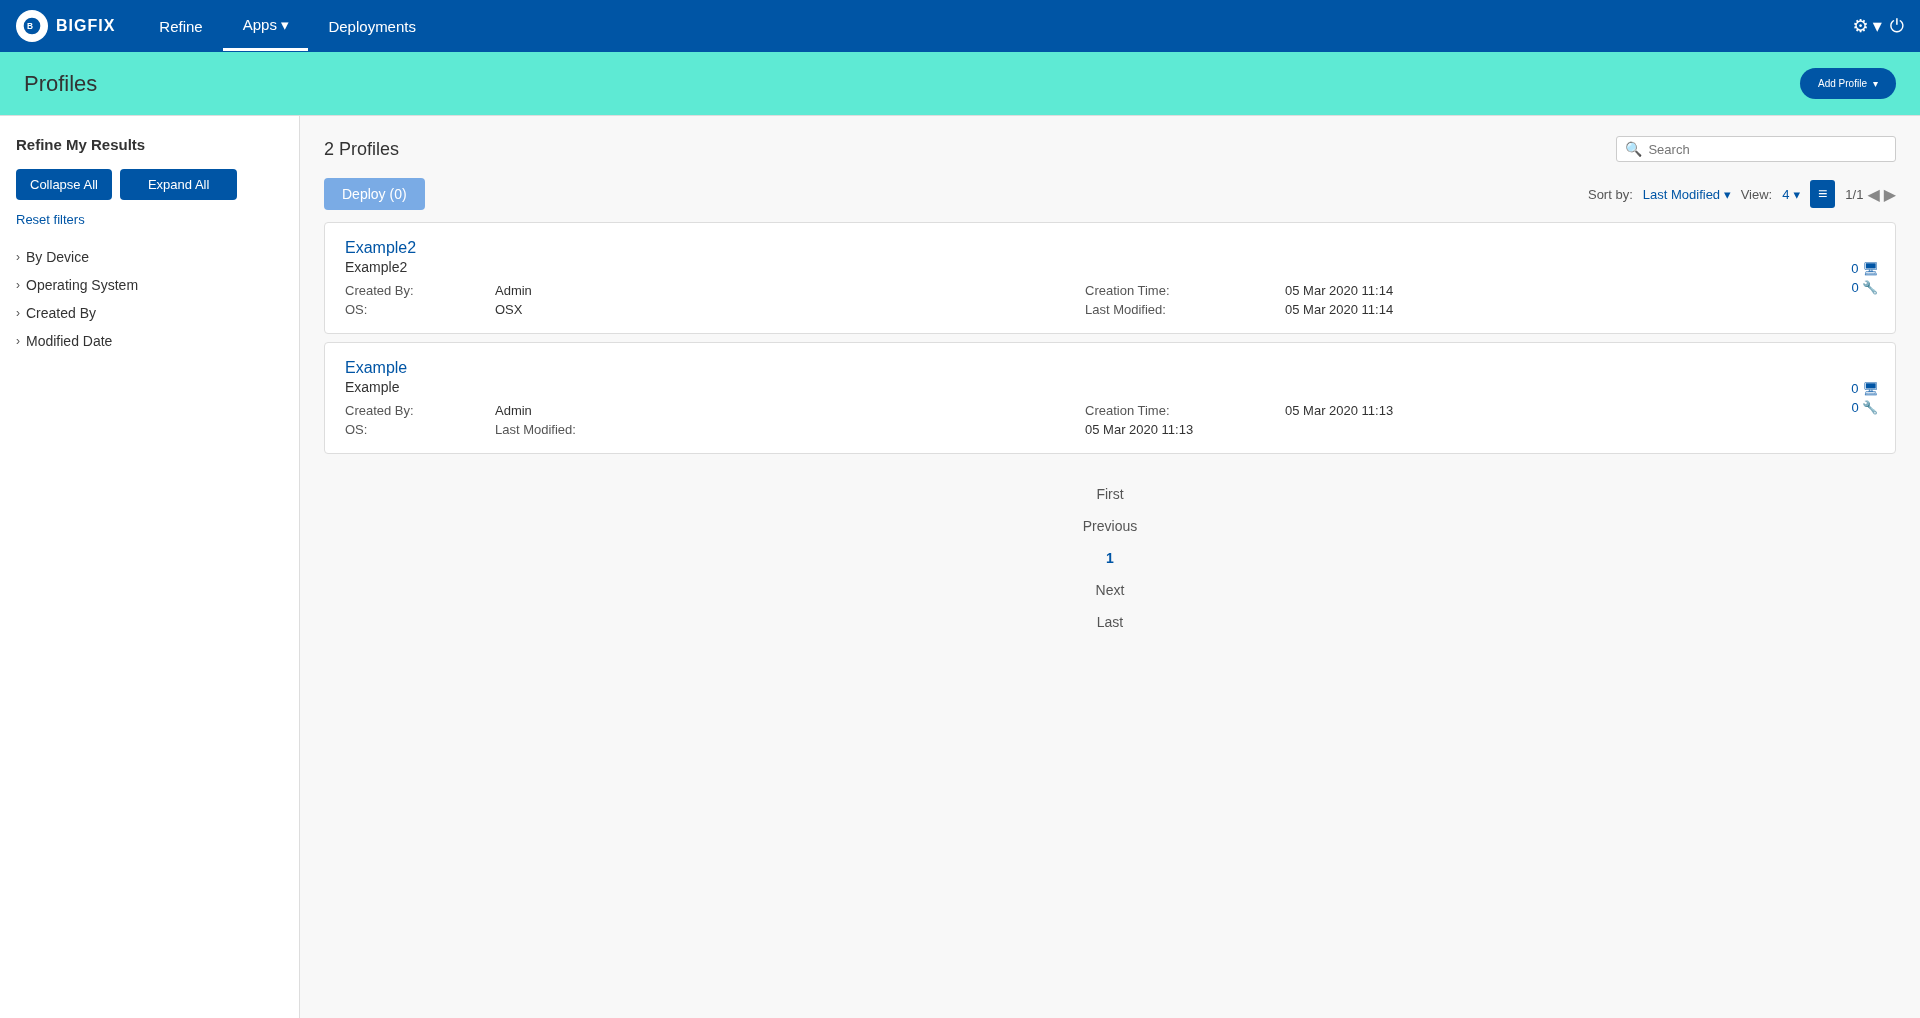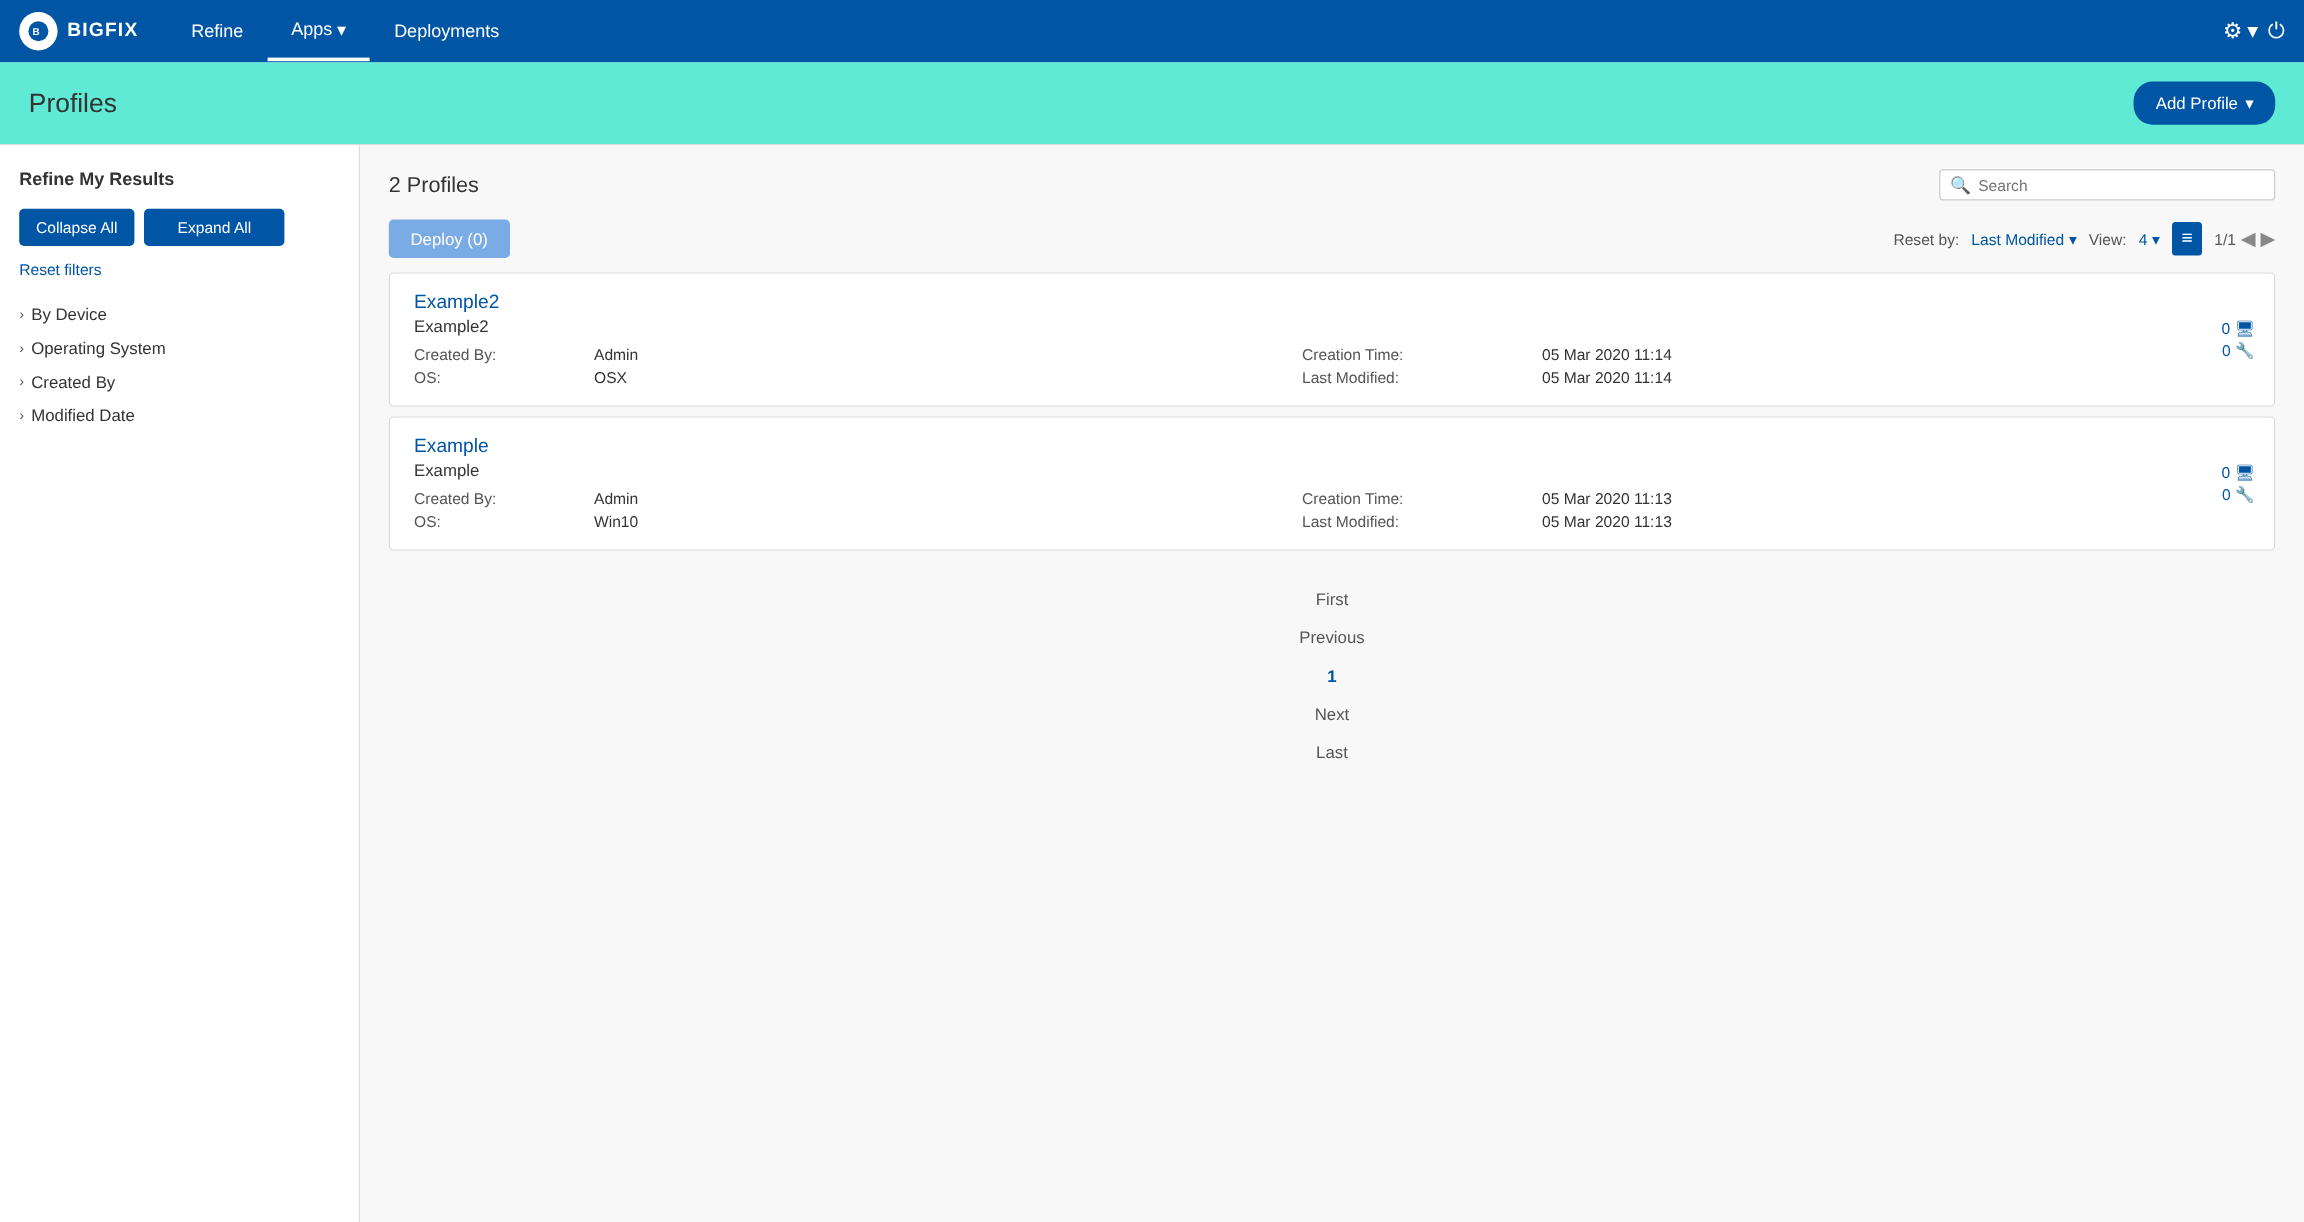--- a/index.html
+++ b/index.html
@@ -70,21 +70,21 @@
       border-bottom: 1px solid #ddd;
     }
     .page-title { font-size: 22px; font-weight: 300; color: #333; }
     .add-profile-btn {
       background: #0055a5;
       color: white;
       border: none;
       padding: 10px 18px;
       border-radius: 16px;
       cursor: pointer;
-      font-size: 14px;
+      font-size: 10px;
       display: flex;
       align-items: flex-end;
       gap: 6px;
     }
 
     
     .main-content {
       display: flex;
       min-height: calc(100vh - 52px - 56px);
     }
@@ -370,21 +370,21 @@
         <div class="search-box">
           <span class="search-icon">🔍</span>
           <input class="search-input" type="text" placeholder="Search" style="">
         </div>
       </div>
     </div>
 
     <div class="action-bar">
       <button class="deploy-btn">Deploy (0)</button>
       <div class="view-controls">
-        <span style="color:#555;">Reset by:</span>
+        <span style="color:#555;">Sort by:</span>
         <div class="sort-dropdown">
           <span>Last Modified</span>
           <span>▾</span>
         </div>
         <span style="color:#555;">View:</span>
         <div class="view-dropdown">
           <span>4</span>
           <span>▾</span>
         </div>
         <button class="view-icon-btn">
@@ -427,21 +427,20 @@
 
       <div class="profile-card">
         <a class="profile-card-name">Example</a>
         <div class="profile-card-desc">Example</div>
         <div class="profile-card-meta">
           <span class="meta-label">Created By:</span>
           <span class="meta-value">Admin</span>
           <span class="meta-label">Creation Time:</span>
           <span class="meta-value">05 Mar 2020 11:13</span>
           <span class="meta-label">OS:</span>
-          <span class="meta-value">Win10</span>
           <span class="meta-label">Last Modified:</span>
           <span class="meta-value">05 Mar 2020 11:13</span>
         </div>
         <div class="card-actions">
           <div class="card-action-item">
             <span>0</span>
             <span style="color:#0055a5;">🖥</span>
           </div>
           <div class="card-action-item">
             <span>0</span>

